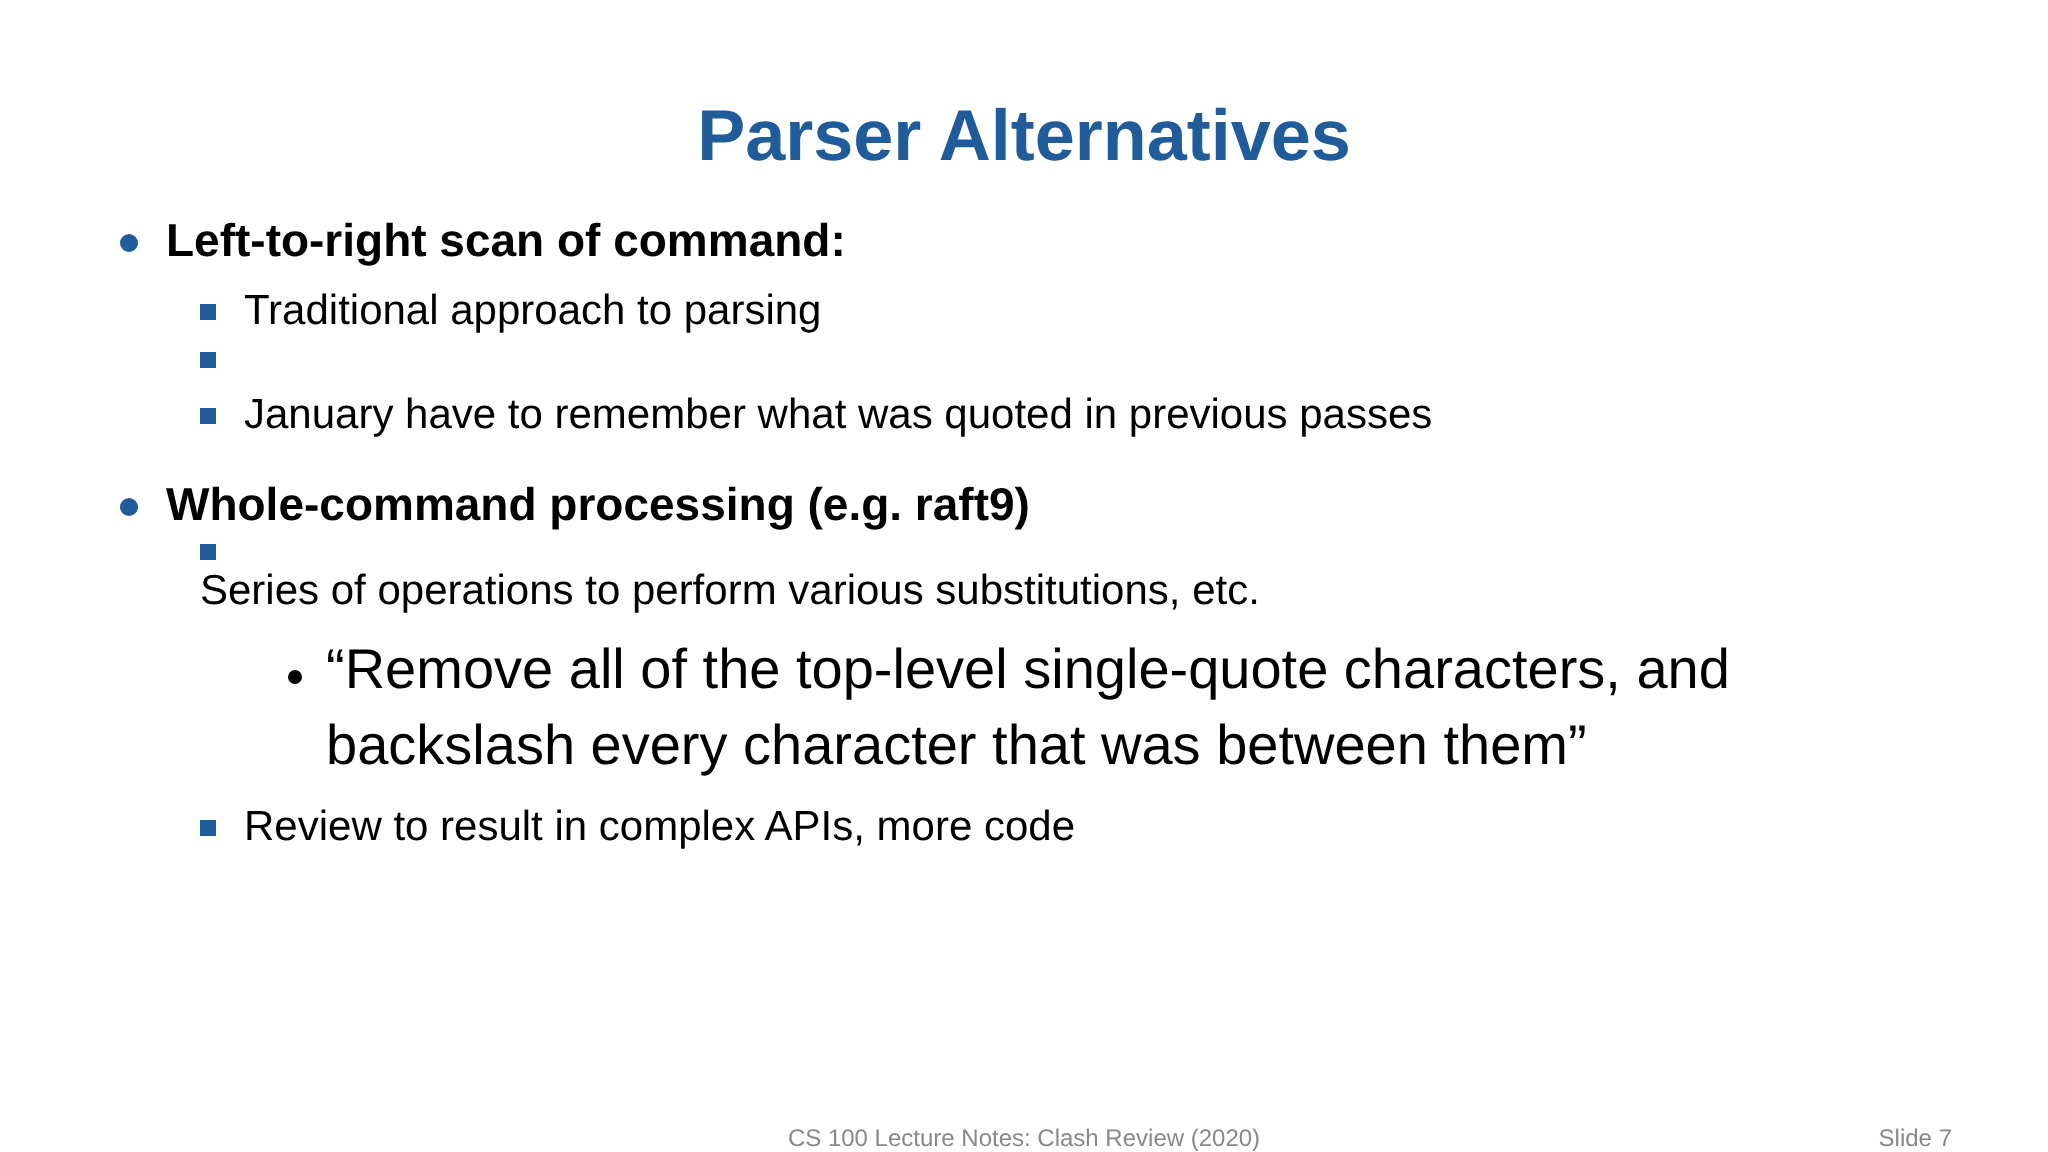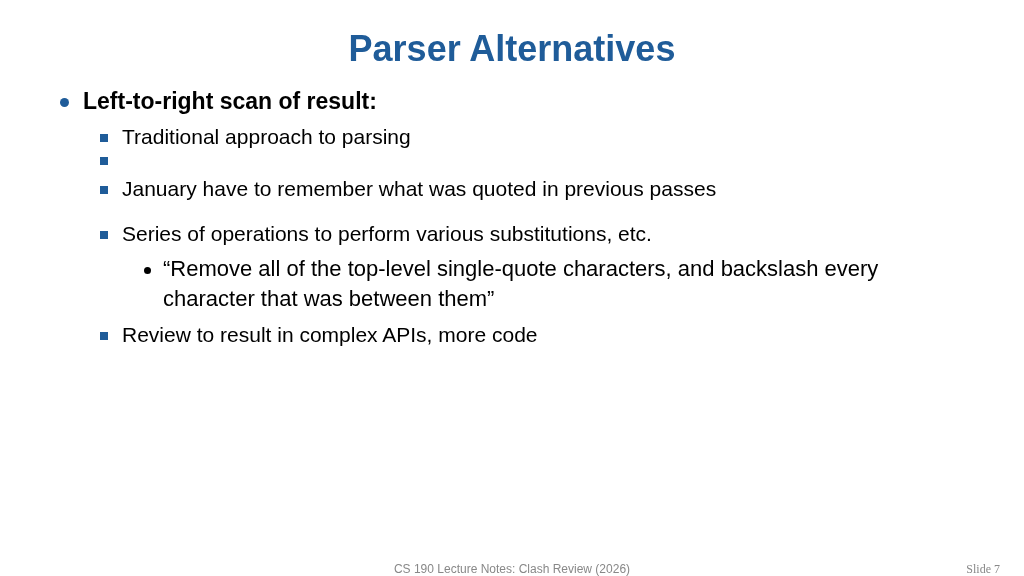--- a/index.html
+++ b/index.html
@@ -9,22 +9,22 @@
       font-family: Arial, Helvetica, sans-serif;
       background: #fff;
       position: relative;
       overflow: hidden;
     }
     .title {
       text-align: center;
       font-size: 36px;
       font-weight: bold;
       color: #1f5c99;
-      padding-top: 28px;
       padding-bottom: 18px;
+      margin-top: 47px;
     }
     .content {
       padding-left: 60px;
       padding-right: 60px;
     }
     ul.outer { list-style: none; }
     ul.outer > li {
       margin-bottom: 16px;
     }
     ul.outer > li > .toprow {
@@ -59,21 +59,21 @@
       background: #1f5c99;
       margin-right: 14px;
       flex-shrink: 0;
       position: relative;
       top: -2px;
     }
     ul.subinner { list-style: none; margin-top: 6px; margin-left: 44px; }
     ul.subinner > li {
       display: flex;
       align-items: baseline;
-      font-size: 22px;
+      font-size: 28px;
       color: #000;
       margin-bottom: 6px;
       line-height: 1.35;
     }
     .bullet-dot {
       display: inline-block;
       width: 7px; height: 7px;
       border-radius: 50%;
       background: #000;
       margin-right: 12px;
@@ -88,70 +88,73 @@
       font-size: 12px;
       color: #888;
     }
     .footer-center {
       position: absolute;
       left: 50%;
       transform: translateX(-50%);
     }
     .footer-right {
       position: absolute;
-      right: 24px;
-      font-family: Liberation Serif, serif;
+      right: 48px;
     }
   </style>
 </head>
 <body>
 
 <div class="title">Parser Alternatives</div>
 
 <div class="content">
   <ul class="outer">
     <li>
       <div class="toprow">
         <span class="bullet-disc"></span>
-        <span>Left-to-right scan of result:</span>
+        <span>Left-to-right scan of command:</span>
       </div>
       <ul class="inner">
         <li>
           <span class="bullet-square"></span>
           <span>Traditional approach to parsing</span>
         </li>
         <li>
           <span class="bullet-square"></span>
         </li>
         <li>
           <span class="bullet-square"></span>
           <span>January have to remember what was quoted in previous passes</span>
         </li>
       </ul>
     </li>
 
     <li>
+      <div class="toprow">
+        <span class="bullet-disc"></span>
+        <span>Whole-command processing (e.g. raft9)</span>
+      </div>
       <ul class="inner">
         <li style="display:block;">
-          <div style="display:flex; align-items:baseline;">
+          <div style="display:flex; align-items:baseline;flex-direction:column;">
             <span class="bullet-square"></span>
             <span>Series of operations to perform various substitutions, etc.</span>
           </div>
           <ul class="subinner">
             <li>
               <span class="bullet-dot"></span>
               <span>“Remove all of the top-level single-quote characters, and backslash every character that was between them”</span>
             </li>
           </ul>
         </li>
         <li>
           <span class="bullet-square"></span>
           <span>Review to result in complex APIs, more code</span>
         </li>
       </ul>
     </li>
   </ul>
 </div>
 
 <div class="footer">
-  <span class="footer-center">CS 190 Lecture Notes: Clash Review (2026)</span>
+  <span class="footer-center">CS 100 Lecture Notes: Clash Review (2020)</span>
   <span class="footer-right">Slide 7</span>
 </div>
 
 </body></html>

